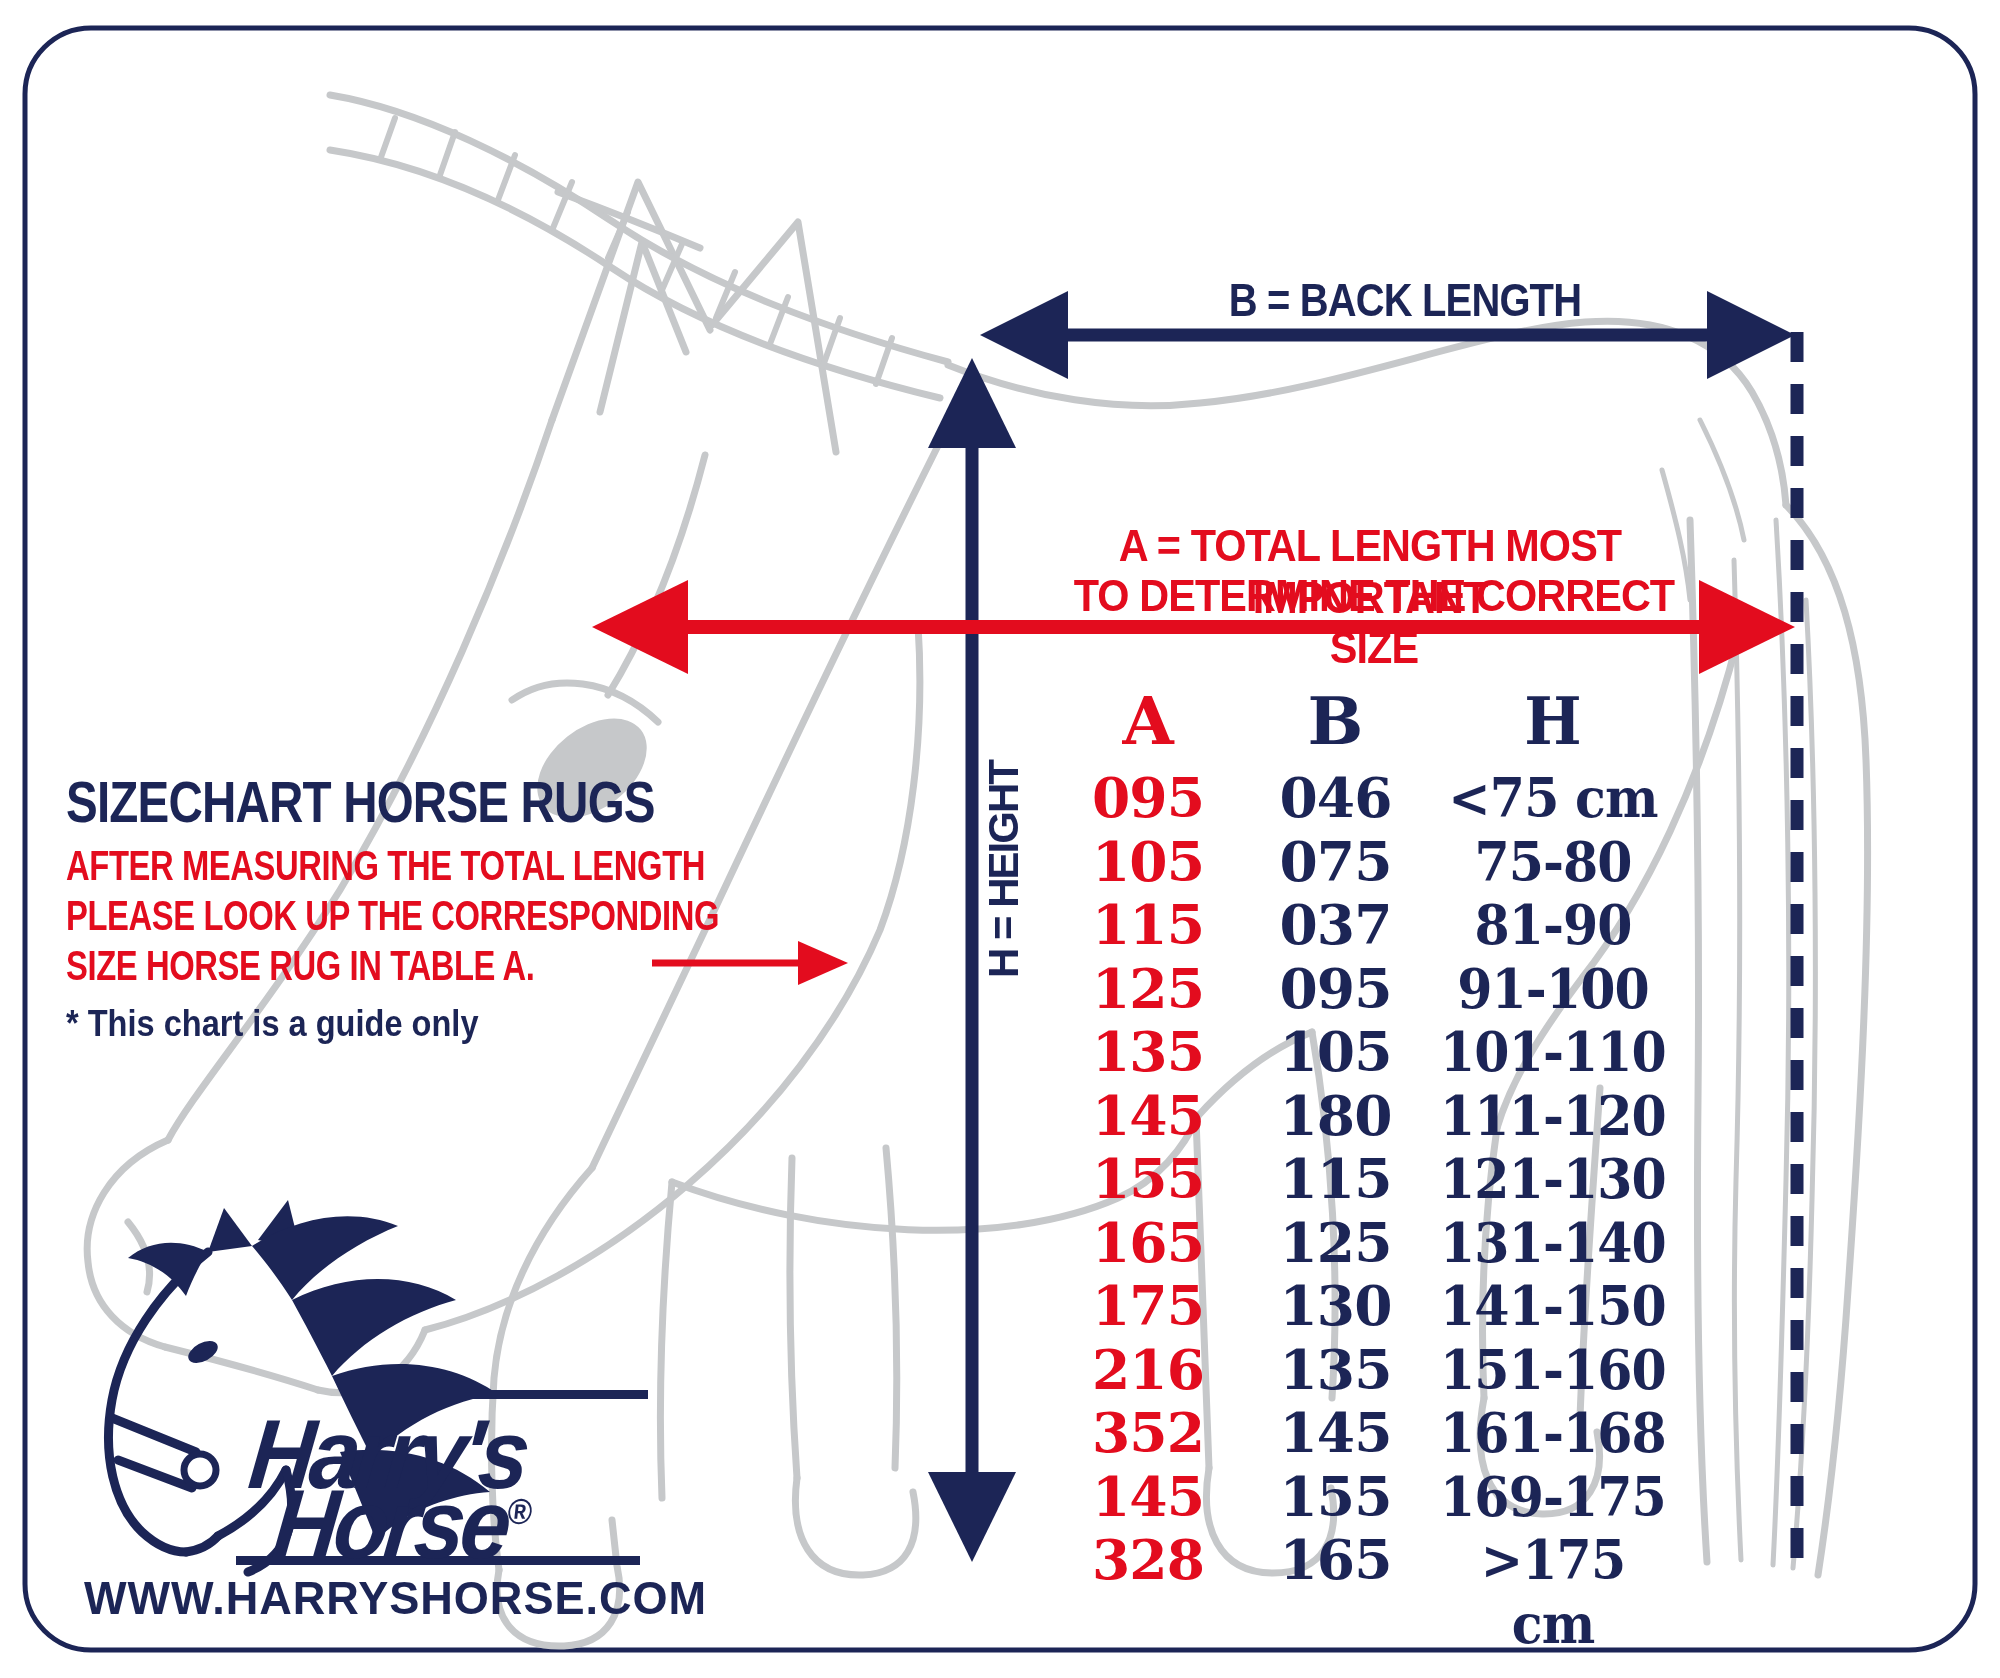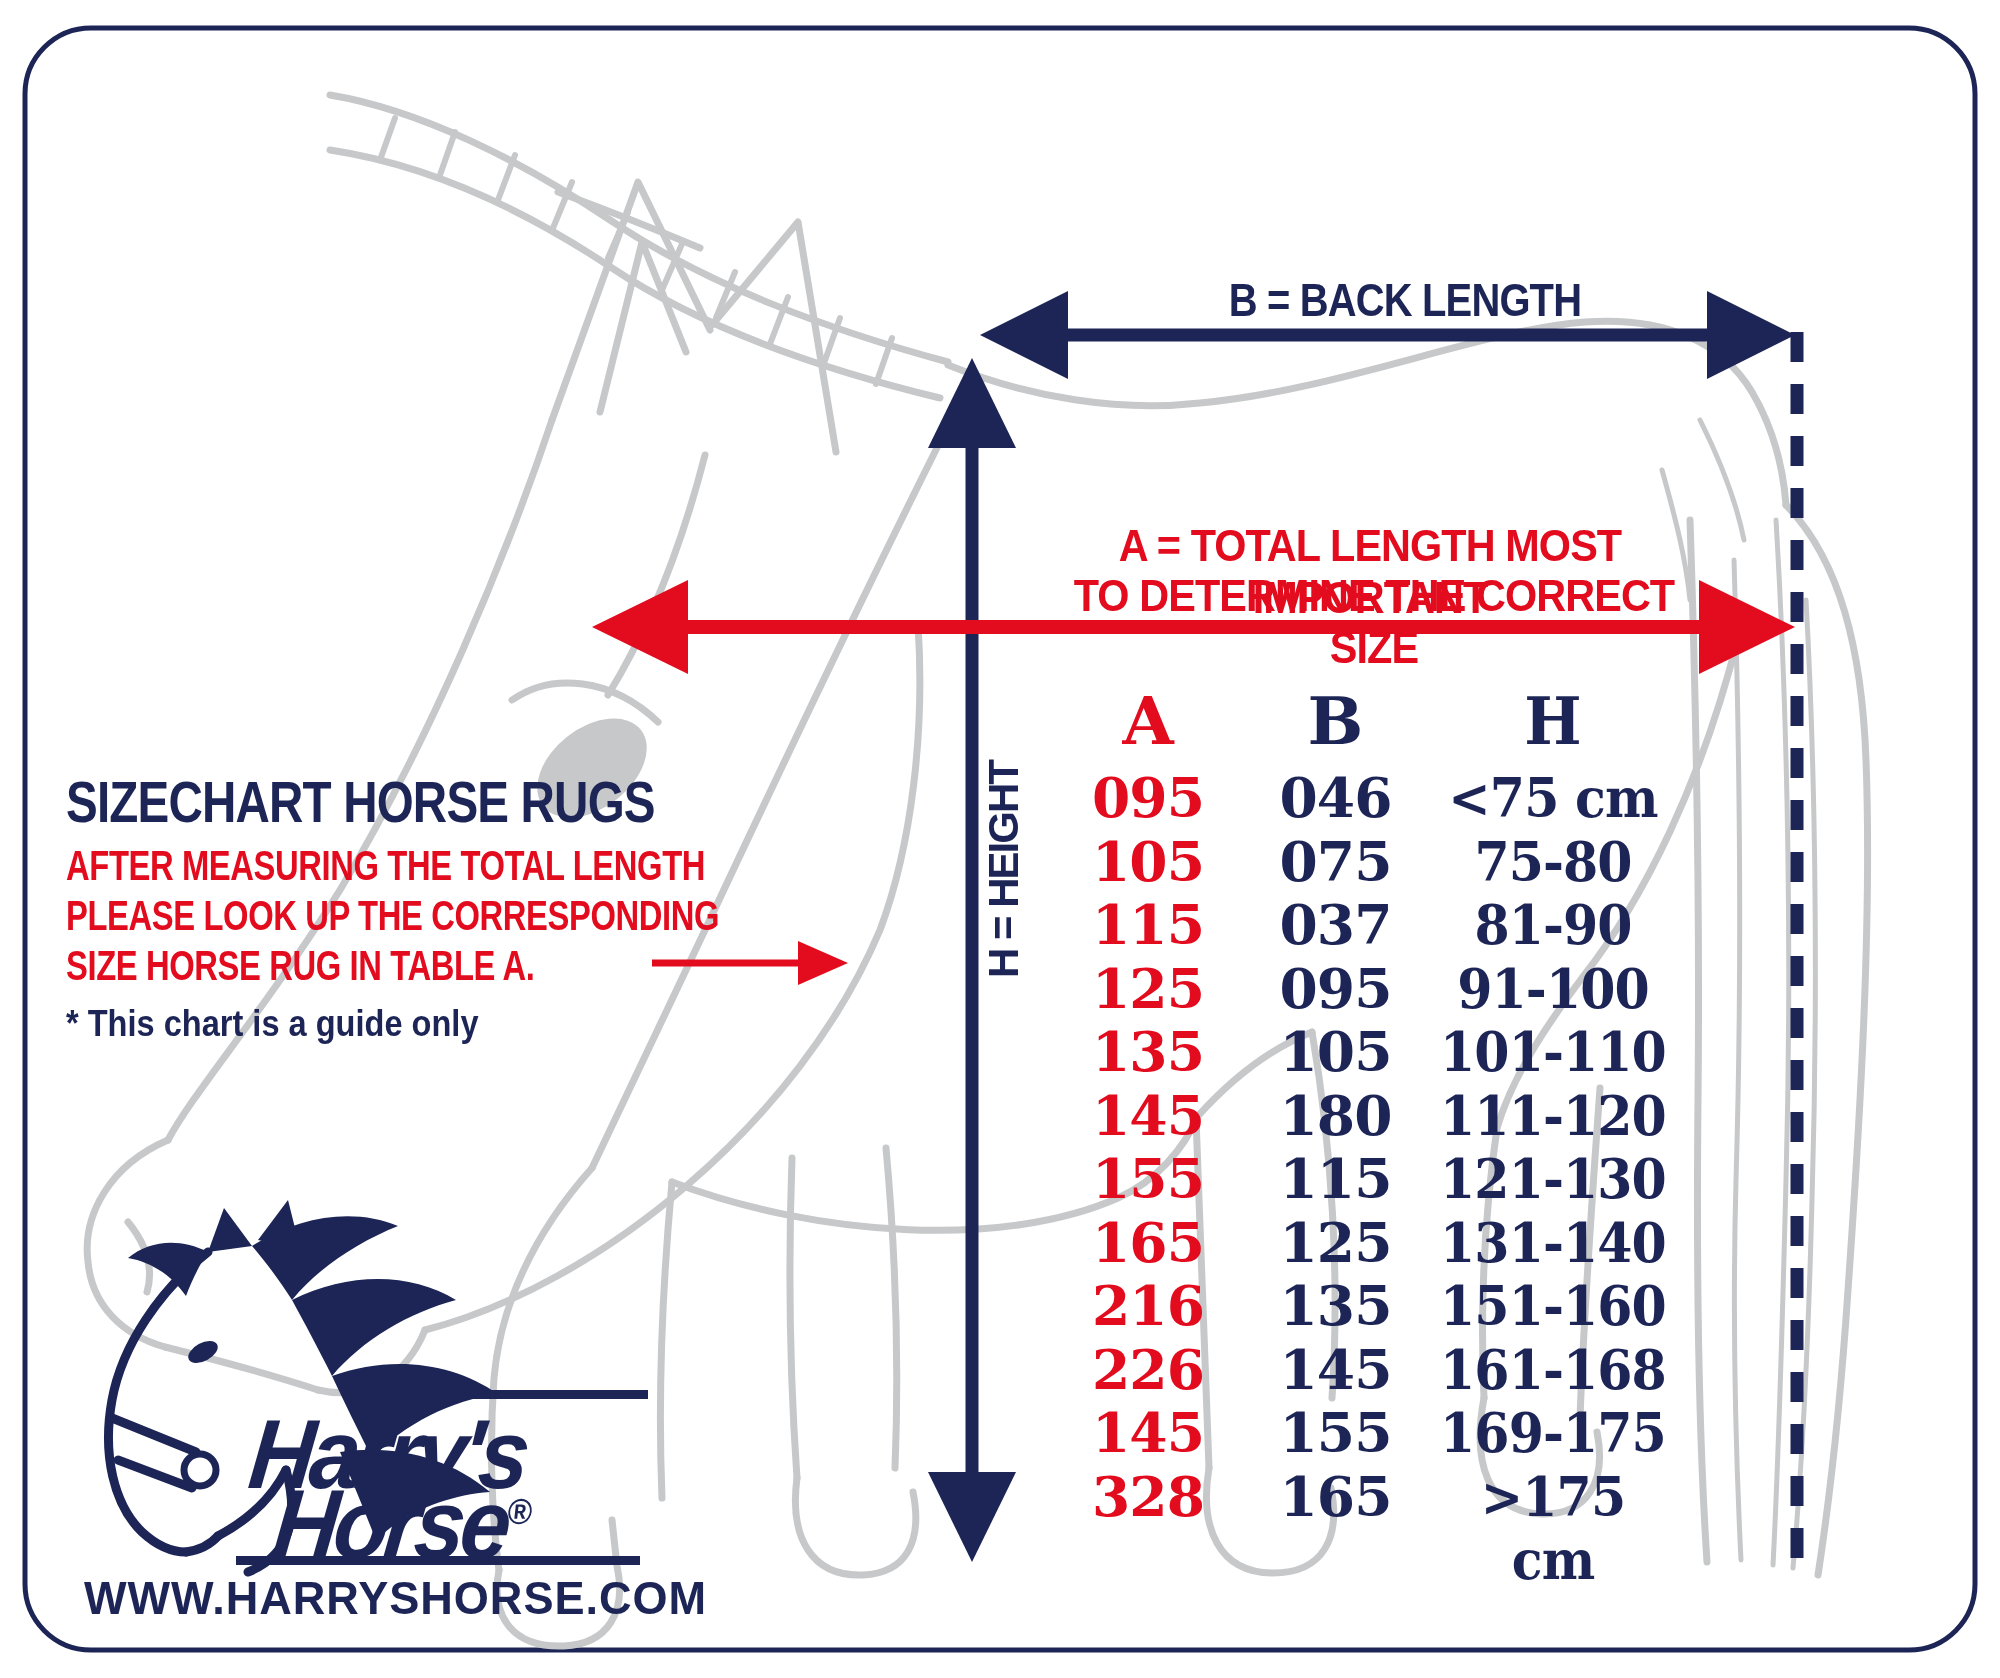--- a/index.html
+++ b/index.html
@@ -247,26 +247,31 @@
         <div class="cell col-a">155</div>
         <div class="cell col-b">115</div>
         <div class="cell col-h">121-130</div>
       </div>
       <div class="trow">
         <div class="cell col-a">165</div>
         <div class="cell col-b">125</div>
         <div class="cell col-h">131-140</div>
       </div>
       <div class="trow">
+        <div class="cell col-a">175</div>
+        <div class="cell col-b">130</div>
+        <div class="cell col-h">141-150</div>
+      </div>
+      <div class="trow">
         <div class="cell col-a">216</div>
         <div class="cell col-b">135</div>
         <div class="cell col-h">151-160</div>
       </div>
       <div class="trow">
-        <div class="cell col-a">226</div>
+        <div class="cell col-a">352</div>
         <div class="cell col-b">145</div>
         <div class="cell col-h">161-168</div>
       </div>
       <div class="trow">
         <div class="cell col-a">145</div>
         <div class="cell col-b">155</div>
         <div class="cell col-h">169-175</div>
       </div>
       <div class="trow">
         <div class="cell col-a">328</div>

